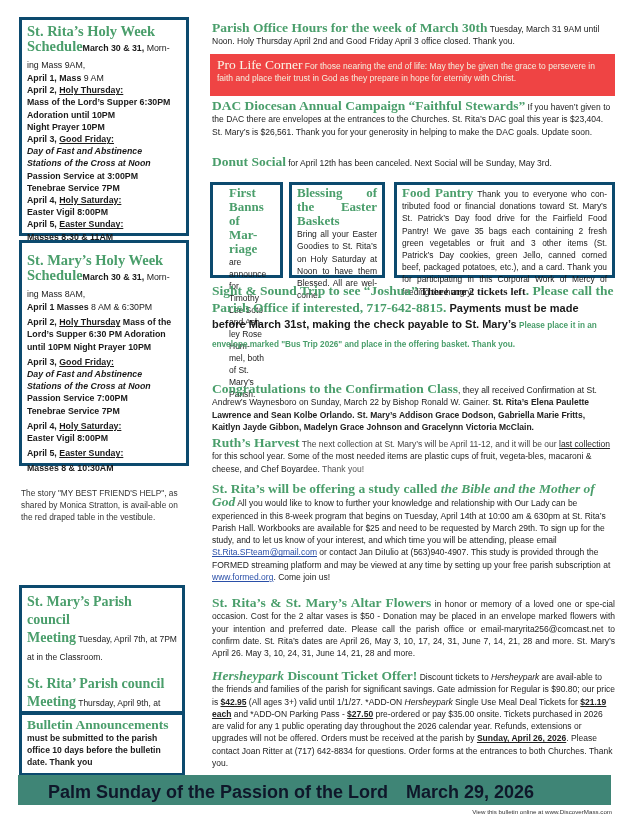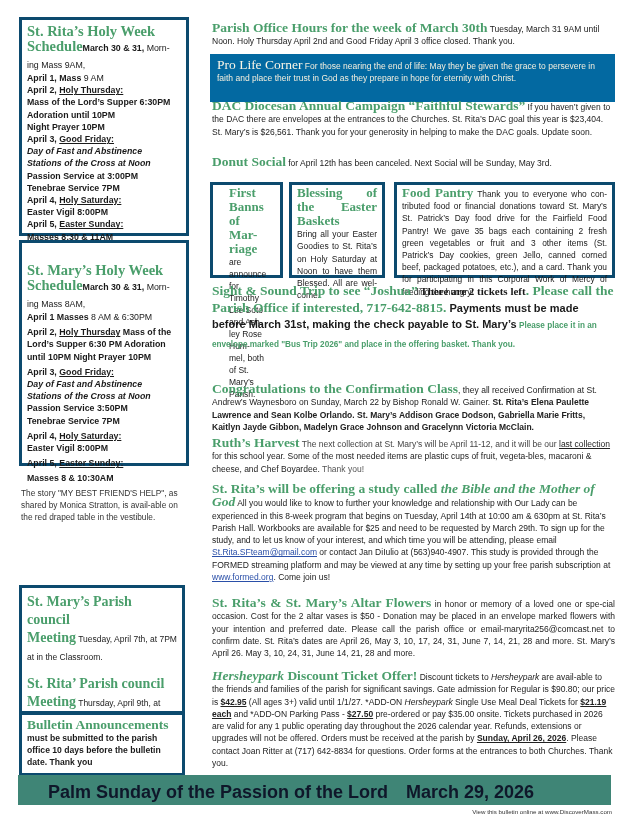--- a/index.html
+++ b/index.html
@@ -9,42 +9,42 @@
   }
   .hd { font-family: "Liberation Serif", "DejaVu Serif", serif; color: #4a9e6b; font-weight: bold; }
   b, .b { font-weight: bold; }
   u { text-decoration: underline; }
   i { font-style: italic; }
   .box { position: absolute; border: 3px solid #0c4a6e; background: #fff; }
   a.lnk { color: #2a4fa8; text-decoration: underline; }
 
   
   #rita-sched { left: 19px; top: 17px; width: 170px; height: 219px; padding: 4px 5px; }
-  #mary-sched { left: 19px; top: 240px; width: 170px; height: 226px; padding: 20px 5px; }
+  #mary-sched { left: 19px; top: 240px; width: 170px; height: 226px; padding: 10px 5px; }
   .sched-title { font-size: 14.5px; line-height: 15px; }
   .sched-line { font-size: 8.8px; line-height: 12.2px; font-weight: bold; }
   .sched-gap { margin-top: 3px; }
 
   #story { position: absolute; left: 21px; top: 486px; width: 170px; }
   #story .title { font-size: 14px; line-height: 15px; font-weight: bold; color: #4a9e6b; font-family: "Liberation Serif", "DejaVu Serif", serif; }
   #story .body { font-size: 8.3px; line-height: 12px; color: #333; margin-top: 1px; }
 
   #council { left: 19px; top: 585px; width: 166px; height: 129px; padding: 4px 5px; }
   #council .t { font-size: 14px; line-height: 15px; }
   #council .d { font-size: 8.5px; line-height: 12px; color: #222; }
 
   #bulletin { left: 19px; top: 712px; width: 166px; height: 64px; padding: 2px 5px; }
   #bulletin .t { font-size: 13.5px; line-height: 15px; }
   #bulletin .d { font-size: 8.6px; line-height: 12px; font-weight: bold; }
 
   
   .rsec { position: absolute; left: 212px; width: 403px; font-size: 8.5px; line-height: 12.3px; color: #222; }
   .rsec .h { font-family: "Liberation Serif", "DejaVu Serif", serif; color: #4a9e6b; font-weight: bold; font-size: 13.5px; }
   #office { top: 22px; }
-  #prolife { position: absolute; left: 210px; top: 54px; width: 405px; height: 48px; background: #0369a1; padding: 5px 7px; color: #f4efde; font-size: 8.5px; line-height: 12.4px; }
+  #prolife { position: absolute; left: 210px; top: 54px; width: 405px; height: 42px; background: #ef4444; padding: 5px 7px; color: #f4efde; font-size: 8.5px; line-height: 12.4px; }
   #prolife .h { font-family: "Liberation Serif", "DejaVu Serif", serif; font-size: 13.5px; color: #faf6e8; }
   #dac { top: 100px; }
   #donut { top: 156px; }
 
   #banns { left: 210px; top: 182px; width: 73px; height: 96px; padding: 1px 16px; font-size: 8.5px; line-height: 12px; }
   #banns .h { font-size: 13px; line-height: 14px; }
   #blessing { left: 289px; top: 182px; width: 96px; height: 96px; padding: 1px 5px; font-size: 8.5px; line-height: 12.3px; text-align: justify; }
   #blessing .h { font-size: 13px; line-height: 14px; text-align: justify; text-align-last: justify; }
   #pantry { left: 394px; top: 182px; width: 221px; height: 96px; padding: 2px 5px; font-size: 8.4px; line-height: 12.2px; text-align: justify; }
   #pantry .h { font-size: 13px; }
@@ -97,21 +97,21 @@
     <span>St. Mary’s Holy Week</span><br>
     <span>Schedule</span><span style="font-family:'Liberation Sans',sans-serif;color:#1a1a1a;font-size:8.8px;"><b>March 30 &amp; 31,</b><span style="font-weight:normal"> Morn-ing Mass 8AM, </span></span>
   </div>
   <div style="font-size:8.8px;line-height:12.2px;margin-top:-1px;">
     <b>April 1 Masses</b><span> 8 AM &amp; 6:30PM</span>
   </div>
   <div class="sched-line sched-gap"><span>April 2,  </span><u>Holy Thursday</u><span>  Mass of the Lord’s Supper 6:30 PM  Adoration until 10PM   Night Prayer 10PM</span></div>
   <div class="sched-line sched-gap"><span>April 3, </span><u>Good Friday:</u></div>
   <div class="sched-line"><i>Day of Fast and Abstinence</i></div>
   <div class="sched-line"><i>Stations of the Cross at Noon</i></div>
-  <div class="sched-line">Passion Service 3:50PM</div>
+  <div class="sched-line">Passion Service 7:00PM</div>
   <div class="sched-line">Tenebrae Service 7PM</div>
   <div class="sched-line sched-gap"><span>April 4, </span><u>Holy Saturday:</u></div>
   <div class="sched-line">Easter Vigil 8:00PM</div>
   <div class="sched-line sched-gap"><span>April 5, </span><u>Easter Sunday:</u></div>
   <div class="sched-line sched-gap">Masses 8 &amp; 10:30AM</div>
 </div>
 
 <div id="story">
   <div class="body">The story "MY BEST FRIEND'S HELP", as shared by Monica Stratton, is avail-able on the red draped table in the vestibule.</div>
 </div>

